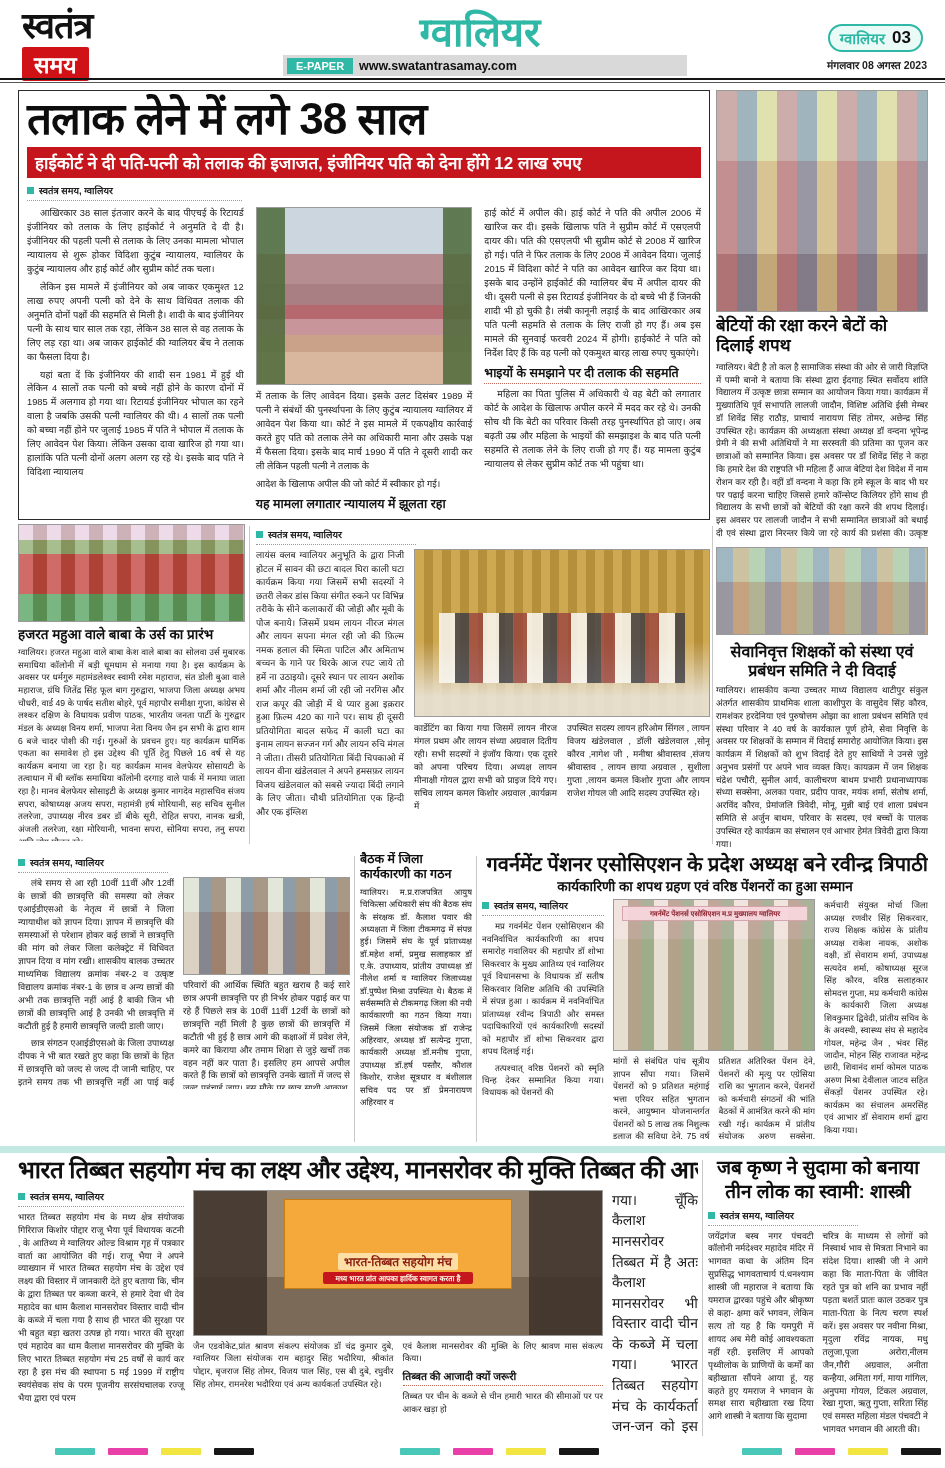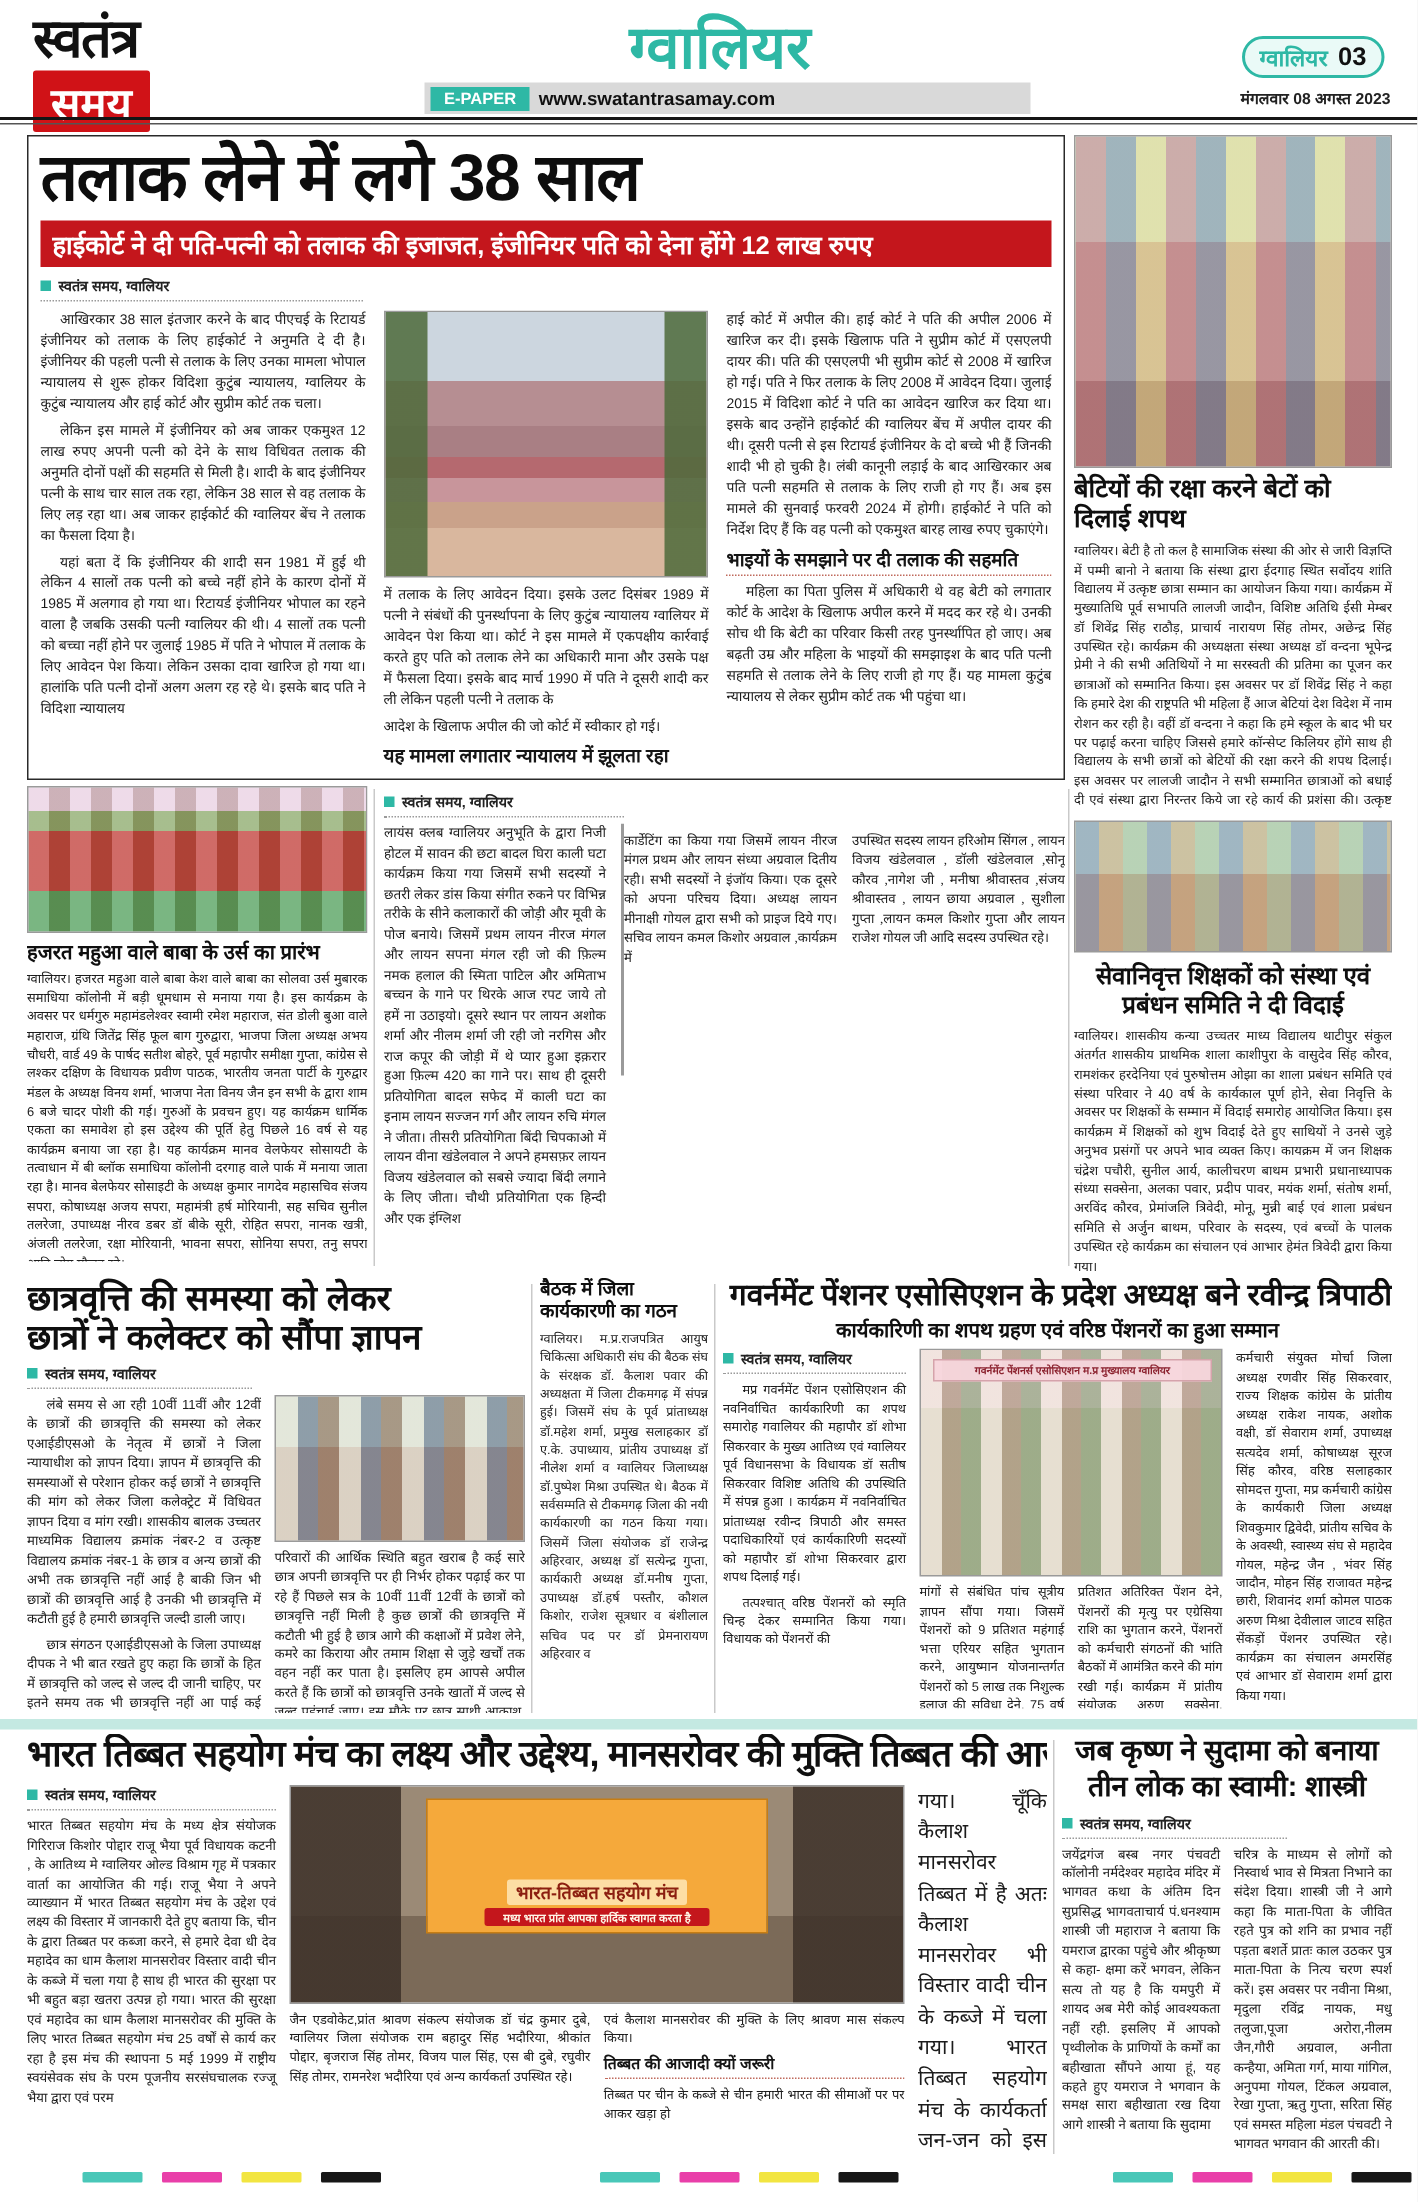--- a/index.html
+++ b/index.html
@@ -1,21 +1,21 @@
 <!DOCTYPE html>
 <html lang="hi"><head>
 <meta charset="utf-8">
 <style>
   html,body{margin:0;padding:0;background:#f2f2f2;}
   #page{position:relative;width:945px;height:1468px;background:#ffffff;overflow:hidden;
         font-family:"Liberation Sans","DejaVu Sans",sans-serif;color:#1b1b1b;}
   .abs{position:absolute;}
   
   .logo-top{font-size:36px;font-weight:800;color:#111;line-height:1;letter-spacing:-1px;}
-  .logo-bottom{display:inline-block;background:#d01217;color:#fff;font-size:29px;font-weight:800;
+  .logo-bottom{display:inline-block;background:#d01217;color:#fff;font-size:23px;font-weight:800;
                padding:1px 12px;margin-top:3px;border-radius:2px;}
   .city-title{font-size:40px;font-weight:800;color:#2eb8a5;text-align:center;line-height:1;}
   .epaper-bar{background:#d9d9d9;height:21px;display:flex;align-items:center;padding-left:4px;}
   .epaper-badge{background:#2eb8a5;color:#fff;font-size:11px;font-weight:800;padding:2px 9px;margin-right:6px;}
   .website{font-size:12.5px;font-weight:700;color:#111;}
   .edition-pill{display:inline-flex;align-items:center;gap:7px;border:2px solid #2eb8a5;border-radius:15px;
                 padding:2px 10px;background:#eafaf7;}
   .edition-pill .ed{color:#2eb8a5;font-size:15px;font-weight:800;}
   .edition-pill .pg{color:#111;font-size:17px;font-weight:800;}
   .date-line{font-size:10.5px;font-weight:700;color:#222;text-align:right;}
@@ -147,36 +147,32 @@
   </div>
   <div class="abs vline" style="left:249px;top:526px;height:318px;"></div>
 
   <div class="abs" style="left:256px;top:524px;width:454px;height:322px;overflow:hidden;">
     <div class="byline" style="width:160px;margin:4px 0 4px;">
       <span class="sq"></span>
       <span>स्वतंत्र समय, ग्वालियर</span>
     </div>
     <div style="display:flex;gap:10px;height:268px;overflow:hidden;">
       <div style="flex:0 0 148px;font-size:9px;line-height:1.5;text-align:justify;">लायंस क्लब ग्वालियर अनुभूति के द्वारा निजी होटल में सावन की छटा बादल घिरा काली घटा कार्यक्रम किया गया जिसमें सभी सदस्यों ने छतरी लेकर डांस किया संगीत रुकने पर विभिन्न तरीके के सीने कलाकारों की जोड़ी और मूवी के पोज बनाये। जिसमें प्रथम लायन नीरज मंगल और लायन सपना मंगल रही जो की फ़िल्म नमक हलाल की स्मिता पाटिल और अमिताभ बच्चन के गाने पर थिरके आज रपट जाये तो हमें ना उठाइयो। दूसरे स्थान पर लायन अशोक शर्मा और नीलम शर्मा जी रही जो नरगिस और राज कपूर की जोड़ी में थे प्यार हुआ इक़रार हुआ फ़िल्म 420 का गाने पर। साथ ही दूसरी प्रतियोगिता बादल सफेद में काली घटा का इनाम लायन सज्जन गर्ग और लायन रुचि मंगल ने जीता। तीसरी प्रतियोगिता बिंदी चिपकाओ में लायन वीना खंडेलवाल ने अपने हमसफ़र लायन विजय खंडेलवाल को सबसे ज्यादा बिंदी लगाने के लिए जीता। चौथी प्रतियोगिता एक हिन्दी और एक इंग्लिश</div>
-      <div style="flex:1;display:flex;flex-direction:row;font-family:Liberation Serif, serif;">
+      <div style="flex:1;display:flex;flex-direction:column;">
         <div class="photo ph-lions" style="height:166px;"></div>
         <div style="display:flex;gap:10px;margin-top:5px;flex:1;overflow:hidden;">
           <div class="body-sm" style="flex:1;font-size:8.8px;">कार्डेटिंग का किया गया जिसमें लायन नीरज मंगल प्रथम और लायन संध्या अग्रवाल दितीय रही। सभी सदस्यों ने इंजॉय किया। एक दूसरे को अपना परिचय दिया। अध्यक्ष लायन मीनाक्षी गोयल द्वारा सभी को प्राइज दिये गए। सचिव लायन कमल किशोर अग्रवाल ,कार्यक्रम में</div>
           <div class="body-sm" style="flex:1;font-size:8.8px;">उपस्थित सदस्य लायन हरिओम सिंगल , लायन विजय खंडेलवाल , डॉली खंडेलवाल ,सोनू कौरव ,नागेश जी , मनीषा श्रीवास्तव ,संजय श्रीवास्तव , लायन छाया अग्रवाल , सुशीला गुप्ता ,लायन कमल किशोर गुप्ता और लायन राजेश गोयल जी आदि सदस्य उपस्थित रहे।</div>
         </div>
       </div>
     </div>
   </div>
   <div class="abs vline" style="left:712px;top:526px;height:318px;"></div>
 
   <div class="abs" style="left:18px;top:852px;width:332px;height:292px;overflow:hidden;">
-    <div class="sec-head-sm" style="font-size:23px;line-height:1.15;">
-      <div>छात्रवृत्ति की समस्या को लेकर</div>
-      <div>छात्रों ने कलेक्टर को सौंपा ज्ञापन</div>
-    </div>
     <div class="byline" style="width:150px;margin:4px 0 4px;">
       <span class="sq"></span>
       <span>स्वतंत्र समय, ग्वालियर</span>
     </div>
     <div style="display:flex;gap:9px;height:212px;overflow:hidden;">
       <div style="flex:0 0 156px;font-size:8.8px;line-height:1.48;text-align:justify;">
         <p class="p ind">लंबे समय से आ रही 10वीं 11वीं और 12वीं के छात्रों की छात्रवृत्ति की समस्या को लेकर एआईडीएसओ के नेतृत्व में छात्रों ने जिला न्यायाधीश को ज्ञापन दिया। ज्ञापन में छात्रवृत्ति की समस्याओं से परेशान होकर कई छात्रों ने छात्रवृत्ति की मांग को लेकर जिला कलेक्ट्रेट में विधिवत ज्ञापन दिया व मांग रखी। शासकीय बालक उच्चतर माध्यमिक विद्यालय क्रमांक नंबर-2 व उत्कृष्ट विद्यालय क्रमांक नंबर-1 के छात्र व अन्य छात्रों की अभी तक छात्रवृत्ति नहीं आई है बाकी जिन भी छात्रों की छात्रवृत्ति आई है उनकी भी छात्रवृत्ति में कटौती हुई है हमारी छात्रवृत्ति जल्दी डाली जाए।</p>
         <p class="p ind">छात्र संगठन एआईडीएसओ के जिला उपाध्यक्ष दीपक ने भी बात रखते हुए कहा कि छात्रों के हित में छात्रवृत्ति को जल्द से जल्द दी जानी चाहिए, पर इतने समय तक भी छात्रवृत्ति नहीं आ पाई कई छात्रों के</p>
       </div>
       <div style="flex:1;">

